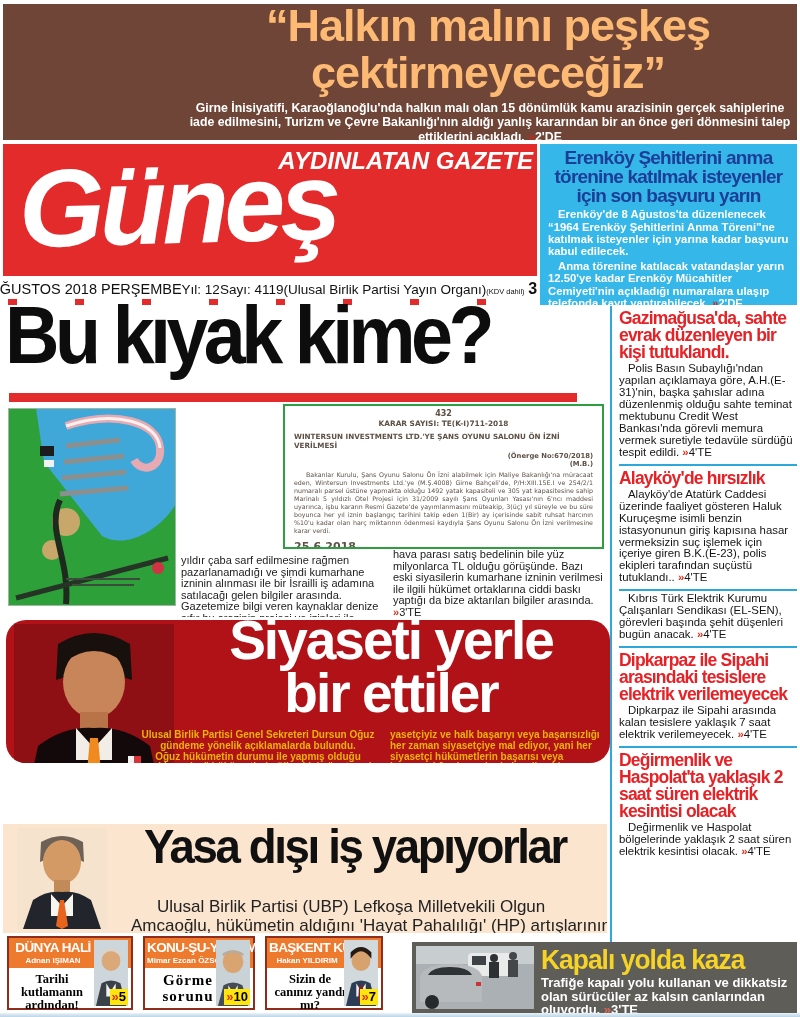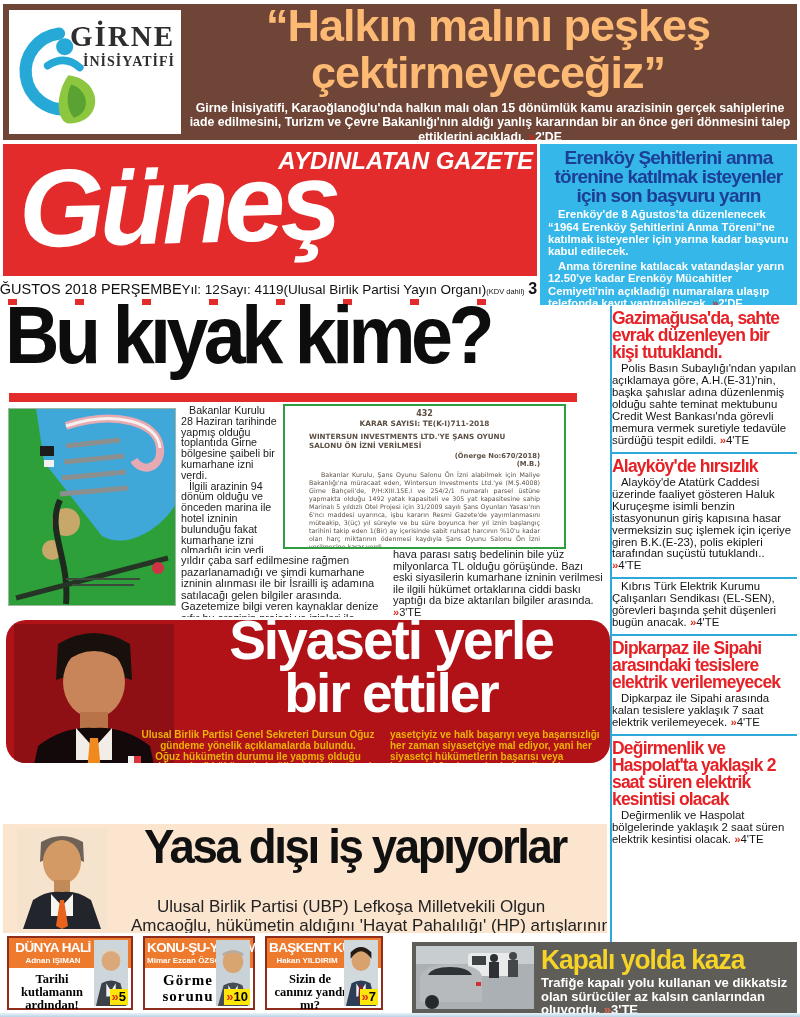--- a/index.html
+++ b/index.html
@@ -47,34 +47,34 @@
   .mainstory{position:absolute;left:3px;top:306px;width:604px;height:312px;}
   .main-headline{position:absolute;left:2px;top:-12px;margin:0;font-size:82px;font-weight:bold;
            letter-spacing:-5px;line-height:1;color:#0d0d0d;transform:scaleX(.92);transform-origin:left;white-space:nowrap;}
   .redbar{position:absolute;left:6px;top:87px;width:568px;height:9px;background:var(--red,#e32b2c);}
   .map{position:absolute;left:5px;top:102px;width:168px;height:198px;}
   .newscol{color:#1c1c1c;}
   .newscol p{margin:0;text-indent:8px;}
   .colA{position:absolute;left:178px;top:99px;width:98px;font-size:10.7px;line-height:1.01;height:148px;overflow:hidden;}
   .colB{position:absolute;left:178px;top:249px;width:206px;font-size:11px;line-height:1.05;height:62px;overflow:hidden;}
   .colC{position:absolute;left:390px;top:243px;width:211px;font-size:11px;line-height:1.05;height:68px;overflow:hidden;}
-  .docbox{position:absolute;left:280px;top:98px;width:283px;height:145px;background:#fff;
-          border:2px solid var(--docgreen,#2f9e41);padding:3px 24px;box-sizing:border-box;color:#5d5045;
+  .docbox{position:absolute;left:280px;top:98px;width:321px;height:145px;background:#fff;
+          border:2px solid var(--docgreen,#2f9e41);padding:3px 9px;box-sizing:border-box;color:#5d5045;
           font-family:"DejaVu Sans",sans-serif;overflow:hidden;}
   .doc-number{text-align:center;font-size:8px;font-weight:bold;}
   .doc-karar{text-align:center;font-size:7.4px;font-weight:bold;margin-top:1px;}
   .doc-title{font-size:7.2px;font-weight:bold;margin-top:4px;}
   .doc-onerge{text-align:right;font-size:6.8px;font-weight:bold;margin-top:2px;}
   .doc-mb{text-align:right;font-size:6.8px;font-weight:bold;}
   .doc-body{font-size:6.3px;line-height:1.27;text-align:justify;margin-top:3px;text-indent:12px;}
   .doc-date{font-size:11px;font-weight:bold;margin-top:5px;}
 
   
   .sidebar{position:absolute;left:610px;top:306px;width:187px;height:636px;border-left:2px solid var(--divblue,#2ea8d8);
-           box-sizing:border-box;overflow:hidden;}
+           padding-left:7px;box-sizing:border-box;overflow:hidden;}
   .side-article{padding:2px 0 5px;}
   .side-article + .side-article{border-top:2px solid var(--divblue,#2ea8d8);}
   .side-title{margin:2px 0 2px;color:var(--sidebarred,#e62227);font-weight:bold;font-size:17.5px;
               line-height:0.97;letter-spacing:-0.8px;}
   .side-body{font-size:11.4px;line-height:1.05;color:#141414;text-indent:9px;margin:0;}
 
   
   .redstory{position:absolute;left:6px;top:620px;width:604px;height:143px;background:var(--darkred,#b01218);overflow:hidden;border-radius:20px;}
   .red-portrait{position:absolute;left:8px;top:4px;width:160px;height:197px;}
   .red-headline{position:absolute;left:166px;top:-6px;width:438px;margin:0;color:#fff;font-weight:bold;
@@ -118,31 +118,20 @@
 
   .bottom-strip{position:absolute;left:0;top:1013px;width:800px;height:4px;
                 background:linear-gradient(#eaf3f9,#b9d4e6);}
 </style>
 </head>
 <body>
 
 <div class="page">
 
   <header class="banner">
-    <div class="logo-box">
-      <svg class="logo-icon" viewBox="0 0 100 110">
-        <path d="M50 8 A40 40 0 1 0 60 88" fill="none" stroke="#27a9d8" stroke-width="13" stroke-linecap="round"></path>
-        <circle cx="56" cy="22" r="9" fill="#27a9d8"></circle>
-        <path d="M38 42 Q56 30 72 44" stroke="#27a9d8" stroke-width="8" fill="none" stroke-linecap="round"></path>
-        <path d="M60 52 C96 56 99 101 62 103 C47 104 45 72 60 52 Z" fill="#8dc63f"></path>
-        <path d="M63 62 C82 68 84 92 66 97 C58 90 57 72 63 62 Z" fill="#5aa332"></path>
-      </svg>
-      <div class="logo-line1">GİRNE</div>
-      <div class="logo-line2">İNİSİYATİFİ</div>
-    </div>
     <h1 class="banner-headline">“Halkın malını peşkeş
 çektirmeyeceğiz”</h1>
     <p class="banner-sub"><span>Girne İnisiyatifi, Karaoğlanoğlu'nda halkın malı olan 15 dönümlük kamu arazisinin gerçek sahiplerine iade edilmesini, Turizm ve Çevre Bakanlığı'nın aldığı yanlış kararından bir an önce geri dönmesini talep ettiklerini açıkladı. </span><span class="mark">»</span><span>2'DE</span></p>
   </header>
 
   <section class="masthead">
     <div class="tagline">AYDINLATAN GAZETE</div>
     <div class="brand">Güneş</div>
     <div class="datebar">
       <span class="date">2 AĞUSTOS 2018 PERŞEMBE</span>
@@ -182,24 +171,20 @@
       <path d="M52 92 C38 122 62 150 58 196" fill="none" stroke="#1e2a1e" stroke-width="6"></path>
       <path d="M8 190 L160 150" stroke="#253425" stroke-width="5"></path>
       <circle cx="150" cy="160" r="6" fill="#d03344"></circle>
       <g fill="#3b4a3b">
         <rect x="58" y="170" width="74" height="2"></rect>
         <rect x="64" y="176" width="62" height="2"></rect>
       </g>
       <rect x="0.5" y="0.5" width="167" height="197" fill="none" stroke="#9fb7a0"></rect>
     </svg>
 
-    <div class="newscol colA">
-      <p>Bakanlar Kurulu 28 Haziran tarihinde yapmış olduğu toplantıda Girne bölgesine şaibeli bir kumarhane izni verdi.</p>
-      <p>İlgili arazinin 94 dönüm olduğu ve önceden marina ile hotel izninin bulunduğu fakat kumarhane izni olmadığı için yedi</p>
-    </div>
 
     <div class="docbox">
       <div class="doc-number">432</div>
       <div class="doc-karar">KARAR  SAYISI: TE(K-I)711-2018</div>
       <div class="doc-title">WINTERSUN INVESTMENTS LTD.'YE ŞANS OYUNU SALONU ÖN İZNİ VERİLMESİ</div>
       <div class="doc-onerge">(Önerge No:670/2018)</div>
       <div class="doc-mb">(M.B.)</div>
       <div class="doc-body">Bakanlar Kurulu, Şans Oyunu Salonu Ön İzni alabilmek için Maliye Bakanlığı'na müracaat eden, Wintersun Investments Ltd.'ye (M.Ş.4008) Girne Bahçeli'de, P/H:XIII.15E.I ve 254/2/1 numaralı parsel üstüne yapmakta olduğu 1492 yatak kapasiteli ve 305 yat kapasitesine sahip Marinalı 5 yıldızlı Otel Projesi için 31/2009 sayılı Şans Oyunları Yasası'nın 6'ncı maddesi uyarınca, işbu kararın Resmi Gazete'de yayımlanmasını müteakip, 3(üç) yıl süreyle ve bu süre boyunca her yıl iznin başlangıç tarihini takip eden 1(Bir) ay içerisinde sabit ruhsat harcının %10'u kadar olan harç miktarının ödenmesi kaydıyla Şans Oyunu Salonu Ön İzni verilmesine karar verdi.</div>
       <div class="doc-date">25.6.2018</div>
     </div>

